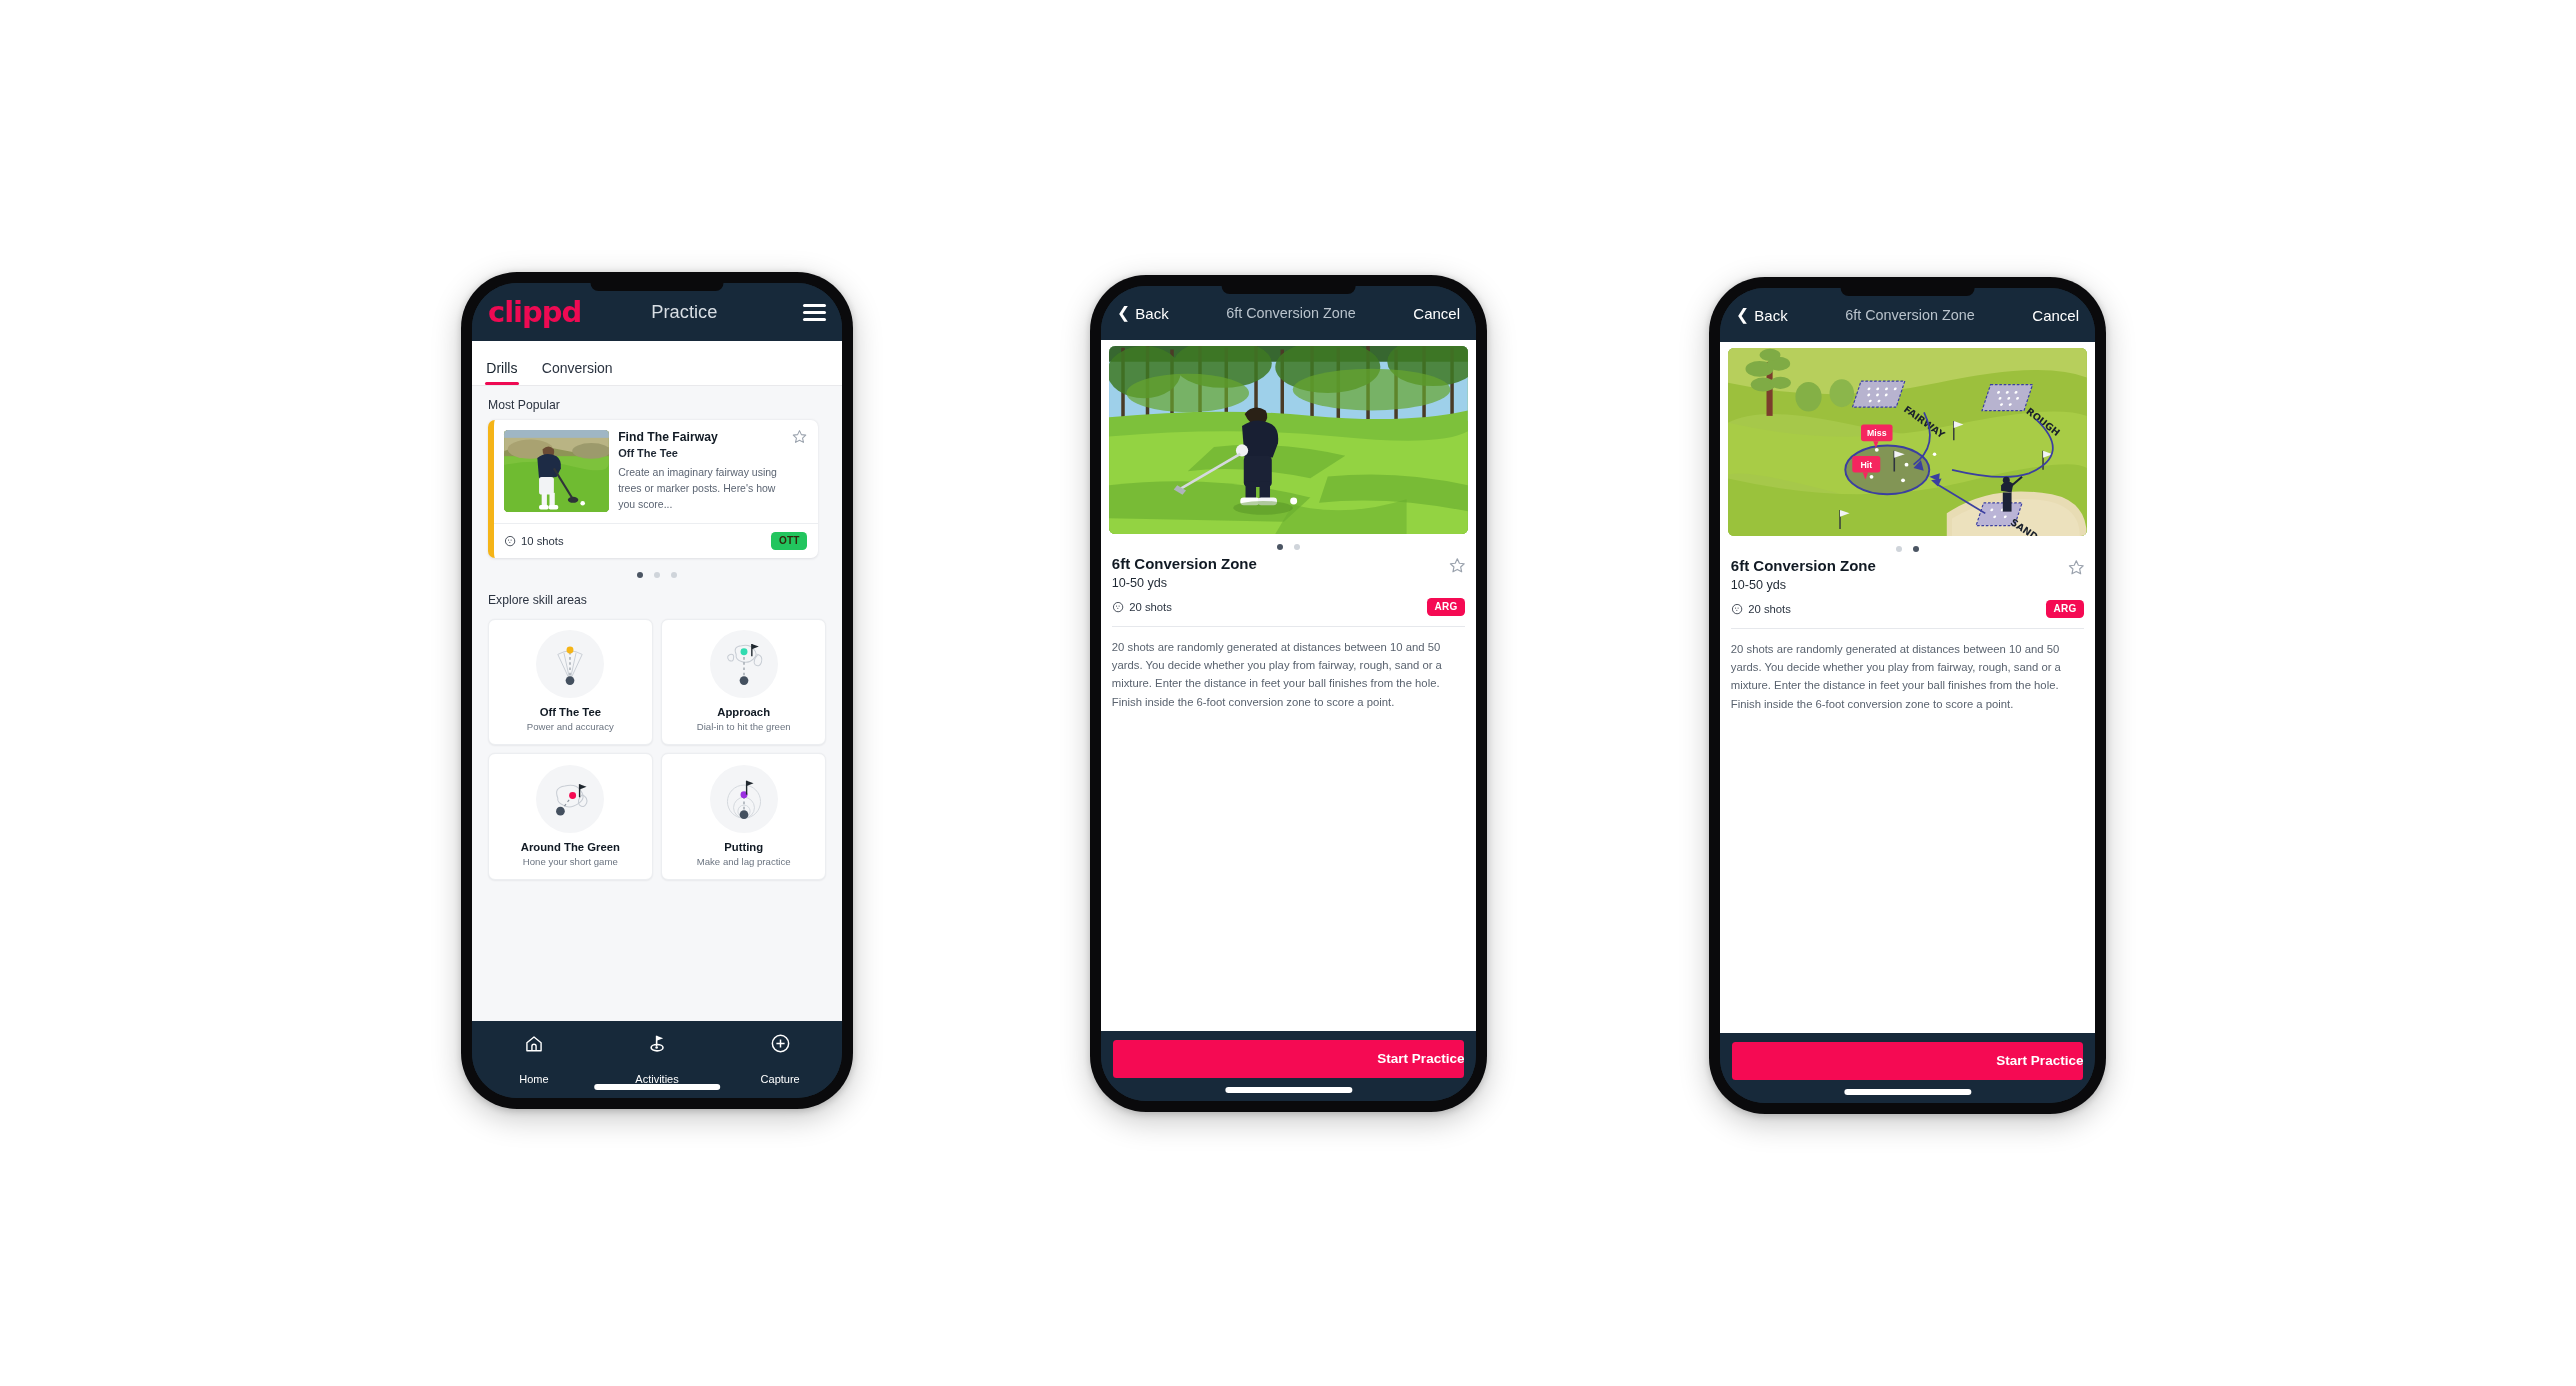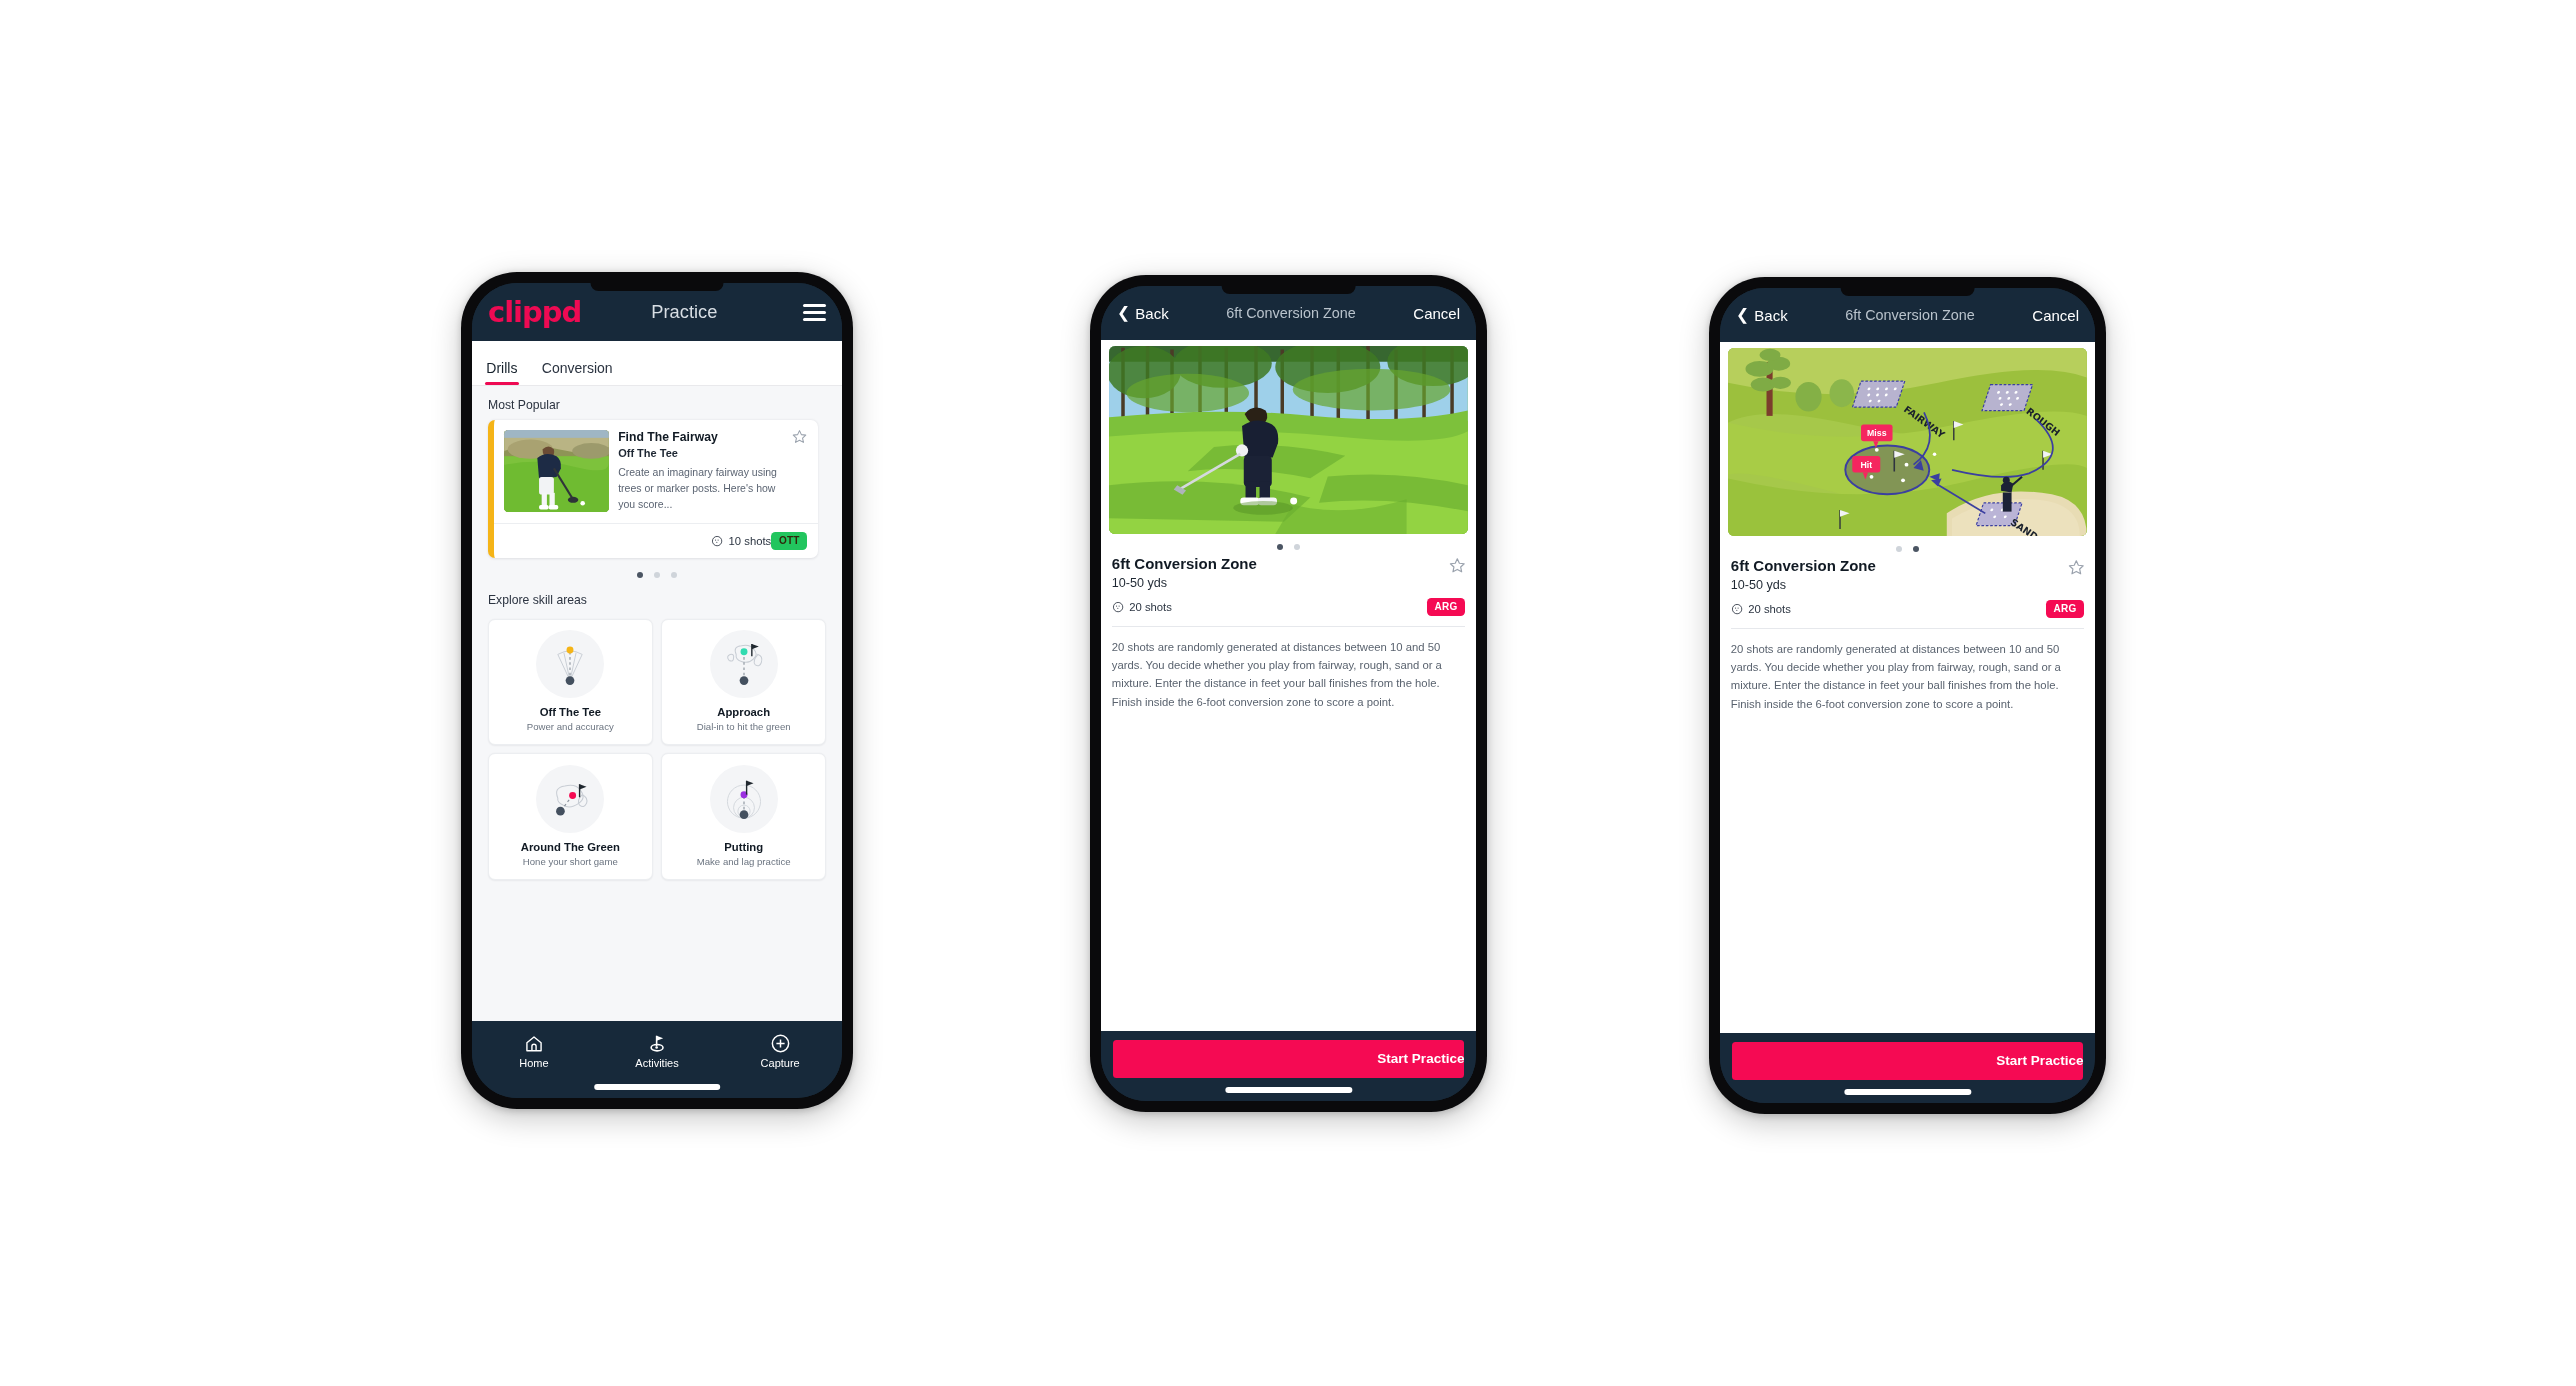--- a/index.html
+++ b/index.html
@@ -81,21 +81,21 @@
   .dc-thumb {
     width: 105px; height: 82px; flex:0 0 105px; border-radius:4.4px; overflow:hidden;
     position:relative; background:#6f8b3f;
   }
   .dc-text { flex:1; min-width:0; position:relative; padding-right: 19px; }
   .dc-name { font-size: 12.2px; font-weight:700; color:#111a24; line-height:1.2; }
   .dc-sub { font-size: 11px; font-weight:700; color:#1e2733; margin-top:2.6px; }
   .dc-desc { font-size: 10.5px; color:#5b6472; line-height:1.5; margin-top:6.1px; }
   .star-btn { position:absolute; right:0; top:-0.9px; cursor:pointer; }
   .dc-foot {
-    display:flex; align-items:center; justify-content:flex-end;
+    display:flex; align-items:center; justify-content:space-between;
     border-top: 0.9px solid #eceef1; padding: 7.8px 10.5px 7.8px 9.6px;
   }
   .shots { display:flex; align-items:center; gap: 5.2px; font-size: 11.3px; color:#2c3542; }
   .badge {
     font-size: 10px; font-weight:700; color:#30270a; background:#22c55e;
     border-radius: 4.4px; padding: 3.5px 7.8px; letter-spacing:0.2px;
   }
   .badge.arg { background:#f50a53; color:#fff; }
 
   .dots { display:flex; justify-content:center; gap: 11.3px; padding: 14px 0 3.5px 0; }
@@ -116,21 +116,21 @@
                display:flex; align-items:center; justify-content:center; margin-bottom:7.8px; }
   .skill-name { font-size: 11.3px; font-weight:700; color:#111a24; }
   .skill-desc { font-size: 9.6px; color:#6b7480; margin-top:3.5px; }
 
   .p1-nav {
     background:#17293a; flex: 0 0 77px; display:flex; align-items:flex-start;
     padding-top: 11.3px;
   }
   .nav-item { flex:1; text-align:center; color:#fff; cursor:pointer; }
   .nav-ico { height: 23px; display:flex; align-items:center; justify-content:center; }
-  .nav-lbl { font-size: 11px; margin-top:2px; }
+  .nav-lbl { font-size: 11px; margin-top:18px; }
 
   
   #phone2 { left: 1090px; top: 275px; width: 397px; height: 837px; }
   #phone3 { left: 1709px; top: 277px; width: 397px; height: 837px; }
 
   .p2-topbar {
     background:#17293a; height: 54px; flex:0 0 54px;
     display:flex; align-items:center; padding: 0 15.7px; color:#fff;
   }
   .nav-back { display:flex; align-items:center; gap:5.2px; font-size:15px; cursor:pointer; }

